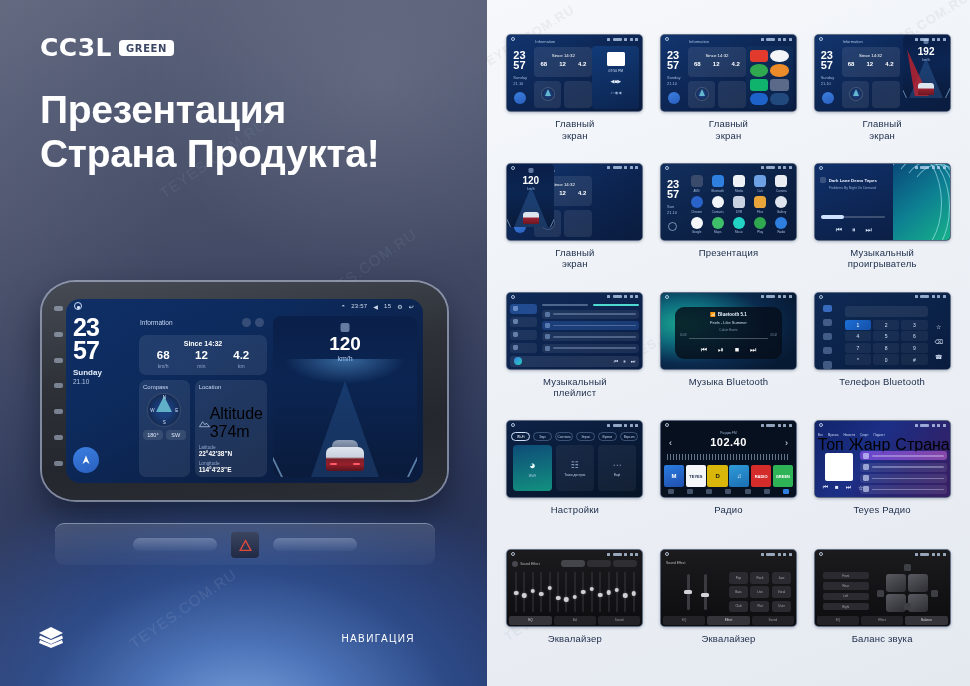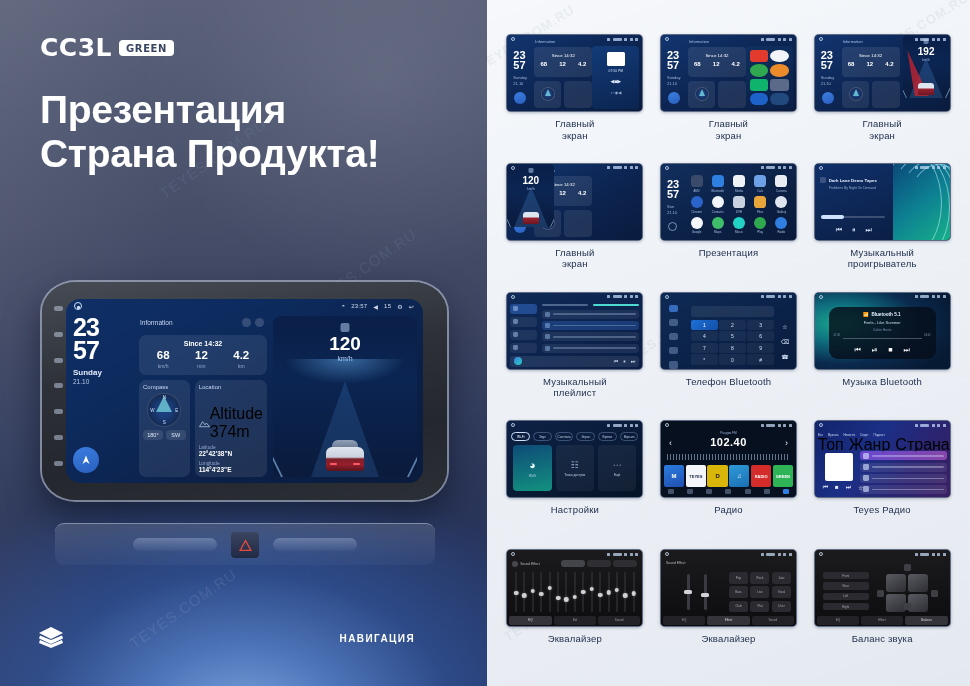--- a/index.html
+++ b/index.html
@@ -151,21 +151,21 @@
     background: linear-gradient(180deg,#3b4560,#202a45);
     display:flex; align-items:center; justify-content:center;
   }
   .hazard svg { width: 13px; height:13px;}
   .vent { position:absolute; top: 14px; width: 84px; height: 13px; border-radius: 7px;
       background: linear-gradient(180deg, rgba(200,218,245,0.30), rgba(120,150,200,0.08)); }
   .vent.l { left: 78px; } .vent.r { right: 78px; }
 
   .footer-layers { position:absolute; left: 38px; bottom: 38px; width: 26px; height: 22px; }
   .footer-nav { position:absolute; right: 72px; bottom: 42px; color:#fff; font-size: 10px;
-      letter-spacing: 1.4px; font-weight: 700;}
+      letter-spacing: 1.4px; font-weight: 400;}
 
   
   .gallery {
     position: relative; width: 483px; height: 686px; padding: 34px 14px 10px;
     background: linear-gradient(160deg,#f6f8fb 0%,#eef2f7 40%,#e9edf3 75%,#e4e9f0 100%);
     display: grid; grid-template-columns: repeat(3, 1fr); grid-template-rows: repeat(5, 1fr);
     gap: 2px 6px; overflow: hidden;
   }
   .cell { display:flex; flex-direction:column; align-items:center; justify-content:flex-start; gap:6px; }
   .shot {
@@ -883,20 +883,56 @@
               <i></i>
               <i></i>
             </span>
           </div>
       </div>
       <div class="cap">Музыкальный<br>плейлист</div>
     </div>
 
     <div class="cell">
       <div class="shot">
+        <div class="m-bm">
+          <div class="panel">
+            <div class="bt">
+              <span>📶</span>
+              <span>Bluetooth 5.1</span>
+            </div>
+            <div class="tr">Feels - Like Summer</div>
+            <div class="ar">Calvin Harris</div>
+            <div class="pbar">
+              <span class="tm l">01:08</span>
+              <span class="tm r">03:42</span>
+            </div>
+            <div class="cc">
+              <span>⏮</span>
+              <span>⏯</span>
+              <span>■</span>
+              <span>⏭</span>
+            </div>
+          </div>
+        </div>
+        <div class="mbar">
+            <span class="lft"></span>
+          <span class="rgt">
+              <i></i>
+              <i class="wide"></i>
+              <i></i>
+              <i></i>
+              <i></i>
+            </span>
+          </div>
+      </div>
+      <div class="cap">Музыка Bluetooth</div>
+    </div>
+
+    <div class="cell">
+      <div class="shot">
         <div class="m-bp">
           <div class="sb">
             <i class="on"></i>
             <i></i>
             <i></i>
             <i></i>
             <i></i>
           </div>
           <div class="fld"></div>
           <div class="kp">
@@ -928,56 +964,20 @@
               <i></i>
               <i></i>
             </span>
           </div>
       </div>
       <div class="cap">Телефон Bluetooth</div>
     </div>
 
     <div class="cell">
       <div class="shot">
-        <div class="m-bm">
-          <div class="panel">
-            <div class="bt">
-              <span>📶</span>
-              <span>Bluetooth 5.1</span>
-            </div>
-            <div class="tr">Feels - Like Summer</div>
-            <div class="ar">Calvin Harris</div>
-            <div class="pbar">
-              <span class="tm l">01:08</span>
-              <span class="tm r">03:42</span>
-            </div>
-            <div class="cc">
-              <span>⏮</span>
-              <span>⏯</span>
-              <span>■</span>
-              <span>⏭</span>
-            </div>
-          </div>
-        </div>
-        <div class="mbar">
-            <span class="lft"></span>
-          <span class="rgt">
-              <i></i>
-              <i class="wide"></i>
-              <i></i>
-              <i></i>
-              <i></i>
-            </span>
-          </div>
-      </div>
-      <div class="cap">Музыка Bluetooth</div>
-    </div>
-
-    <div class="cell">
-      <div class="shot">
         <div class="m-st">
           <div class="chips">
             <span class="on">Wi-Fi</span>
             <span>Звук</span>
             <span>Система</span>
             <span>Экран</span>
             <span>Время</span>
             <span>Версия</span>
           </div>
           <div class="tiles">

